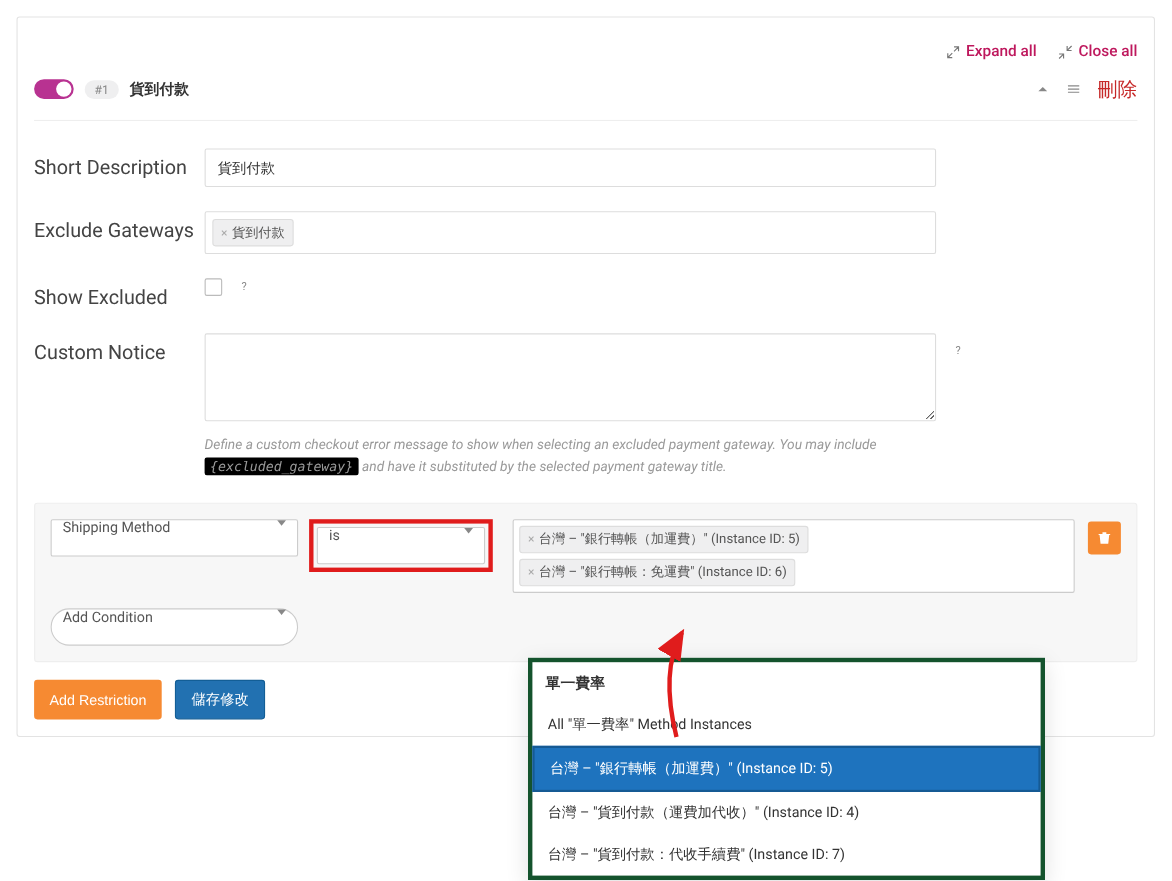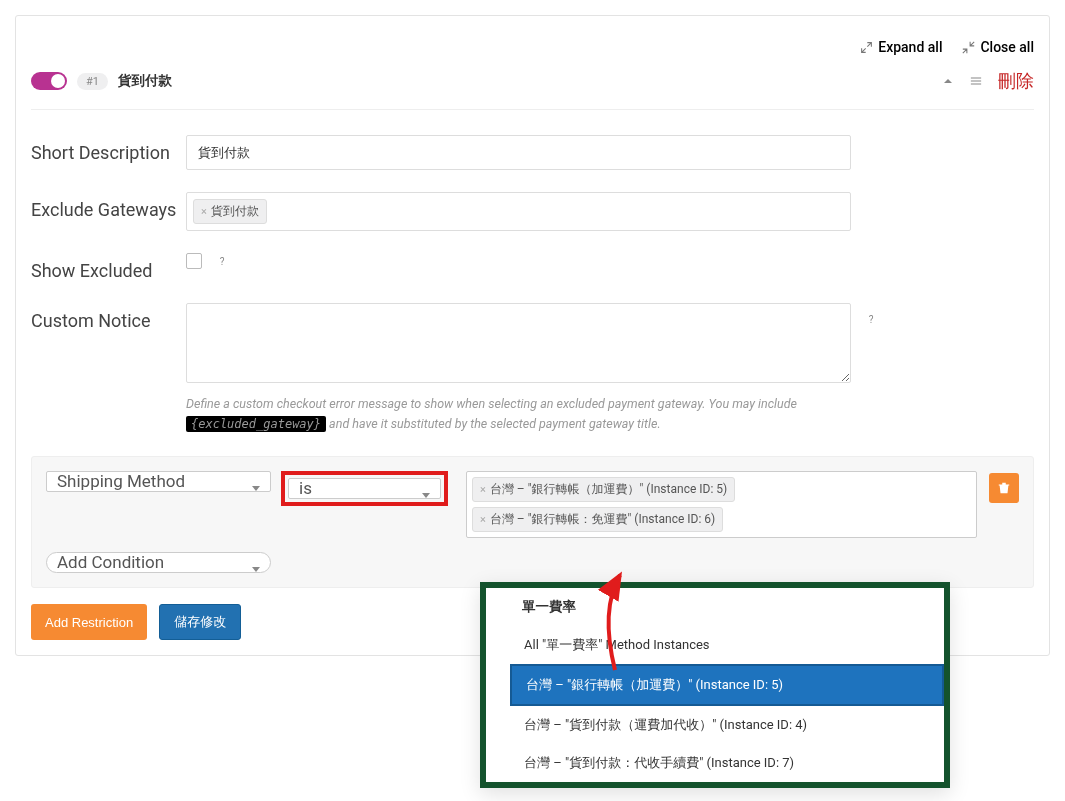--- a/index.html
+++ b/index.html
@@ -1,19 +1,19 @@
 <!DOCTYPE html>
 <html><head>
 <meta charset="utf-8">
 <style>
   * { box-sizing: border-box; margin: 0; padding: 0; }
   body { font-family: -apple-system, BlinkMacSystemFont, "Segoe UI", Roboto, sans-serif; font-size: 13px; color: #444; background: #fff; padding: 15px; }
   .panel { border: 1px solid #e3e3e3; border-radius: 3px; padding: 15px; position: relative; }
   .top-actions { display: flex; justify-content: flex-end; gap: 20px; padding: 8px 0 14px; }
-  .top-action { display: inline-flex; align-items: center; gap: 5px; color: #000000; cursor: pointer; font-size: 14px; font-weight: 500; }
+  .top-action { display: inline-flex; align-items: center; gap: 5px; color: #be185d; cursor: pointer; font-size: 14px; font-weight: 500; }
   .top-action svg { width: 13px; height: 13px; }
   .header-row { display: flex; align-items: center; justify-content: space-between; border-bottom: 1px solid #eee; padding-bottom: 16px; margin-bottom: 25px; }
   .header-left { display: flex; align-items: center; gap: 10px; }
   .toggle { width: 36px; height: 18px; background: #b83291; border-radius: 10px; position: relative; cursor: pointer; }
   .toggle::after { content: ""; position: absolute; width: 14px; height: 14px; border-radius: 50%; background: #fff; top: 2px; right: 2px; }
   .badge-id { background: #efeff0; color: #888; font-size: 11px; border-radius: 10px; padding: 2px 9px; }
   .hdr-title { font-size: 13.5px; font-weight: 600; color: #333; }
   .header-right { display: flex; align-items: center; gap: 16px; color: #888; }
   .hdr-icon { cursor: pointer; display: inline-flex; }
   .hdr-icon svg { width: 12px; height: 12px; fill: #888; }
@@ -31,32 +31,32 @@
   .textarea { width: 100%; border: 1px solid #ddd; border-radius: 2px; min-height: 80px; padding: 8px; font-size: 13px; }
   .field-note { font-size: 12.5px; color: #999; font-style: italic; margin-top: 8px; line-height: 1.6; max-width: 680px; }
   .field-note code { background: #000000; padding: 1px 5px; border-radius: 2px; font-style: italic; font-family: Menlo,Consolas,monospace; font-size:12px; }
   .notice-wrap { position: relative; }
   .notice-q { position: absolute; right: -28px; top: 8px; }
   .conditions-divider { position: relative; margin: 24px 0 18px; text-align: center; }
   .conditions-divider::before { content: ""; position: absolute; top: 50%; left: 0; right: 0; border-top: 1px solid #eee; z-index: 0; }
   .conditions-divider span { position: relative; background: #fff; padding: 0 14px; color: #888; font-size: 12px; letter-spacing: 1px; z-index: 1; }
   .cond-box { background: #f7f7f7; border: 1px solid #eee; border-radius: 3px; padding: 14px; margin-bottom: 16px; }
   .cond-row { display: flex; gap: 0; align-items: flex-start; margin-bottom: 14px; }
-  .sel { background: #fff; border: 1px solid #ccc; border-radius: 2px; height: 21px; display: flex; align-items: flex-end; justify-content: space-between; padding: 0 10px; font-size: 17px; cursor: pointer; color: #555; }
+  .sel { background: #fff; border: 1px solid #ccc; border-radius: 2px; height: 34px; display: flex; align-items: flex-start; justify-content: space-between; padding: 0 10px; font-size: 13px; cursor: pointer; color: #555; }
   .sel-shipping { width: 225px; }
   .sel-is-wrap { border: 4px solid #e01c1c; padding: 3px; margin-left: 10px; }
   .sel-is { width: 153px; }
   .caret { width: 0; height: 0; border-left: 4px solid transparent; border-right: 4px solid transparent; border-top: 5px solid #888; }
   .value-col { flex: 1; margin-left: 18px; min-width: 300px; }
   .value-tags { background: #fff; border: 1px solid #ccc; border-radius: 2px; padding: 5px; display:flex; flex-wrap:wrap; gap:5px; }
   .trash-btn { background: #f68a32; width: 30px; height: 30px; border-radius: 3px; display: inline-flex; align-items: center; justify-content: center; cursor: pointer; margin-left: 12px; margin-top:2px; }
   .trash-btn svg { width: 14px; height: 14px; fill: #fff; }
   .addcond-row { display: flex; gap: 16px; }
   .sel-addcond { width: 225px; border-radius: 17px; }
-  .dropdown { border: 6px solid #14532d; background: #fff; position: absolute; width: 470px; left: 480px; top: 582px; box-shadow: 0 6px 20px rgba(0,0,0,0.12); padding-left: 24px; }
+  .dropdown { border: 4px solid #14532d; background: #fff; position: absolute; width: 470px; left: 480px; top: 598px; box-shadow: 0 6px 20px rgba(0,0,0,0.12); }
   .dd-header { padding: 10px 12px; font-size: 13.5px; font-weight: 600; color: #333; }
   .dd-item { padding: 10px 14px; font-size: 13px; cursor: pointer; color: #333; }
   .dd-item.hover { background: #1e73be; color: #fff; border: 2px solid #155a94; }
   .arrow { position: absolute; left: 585px; top: 570px; pointer-events: none; }
   .buttons { display: flex; gap: 12px; margin-top: 10px; }
   .btn-orange, .btn-blue { color: #fff; padding: 8px 14px; border-radius: 3px; font-size: 13px; cursor: pointer; border: none; }
   .btn-orange { background: #f68a32; }
   .btn-blue { background: #2271b1; border: 1px solid #135e96; }
 </style>
 </head>

